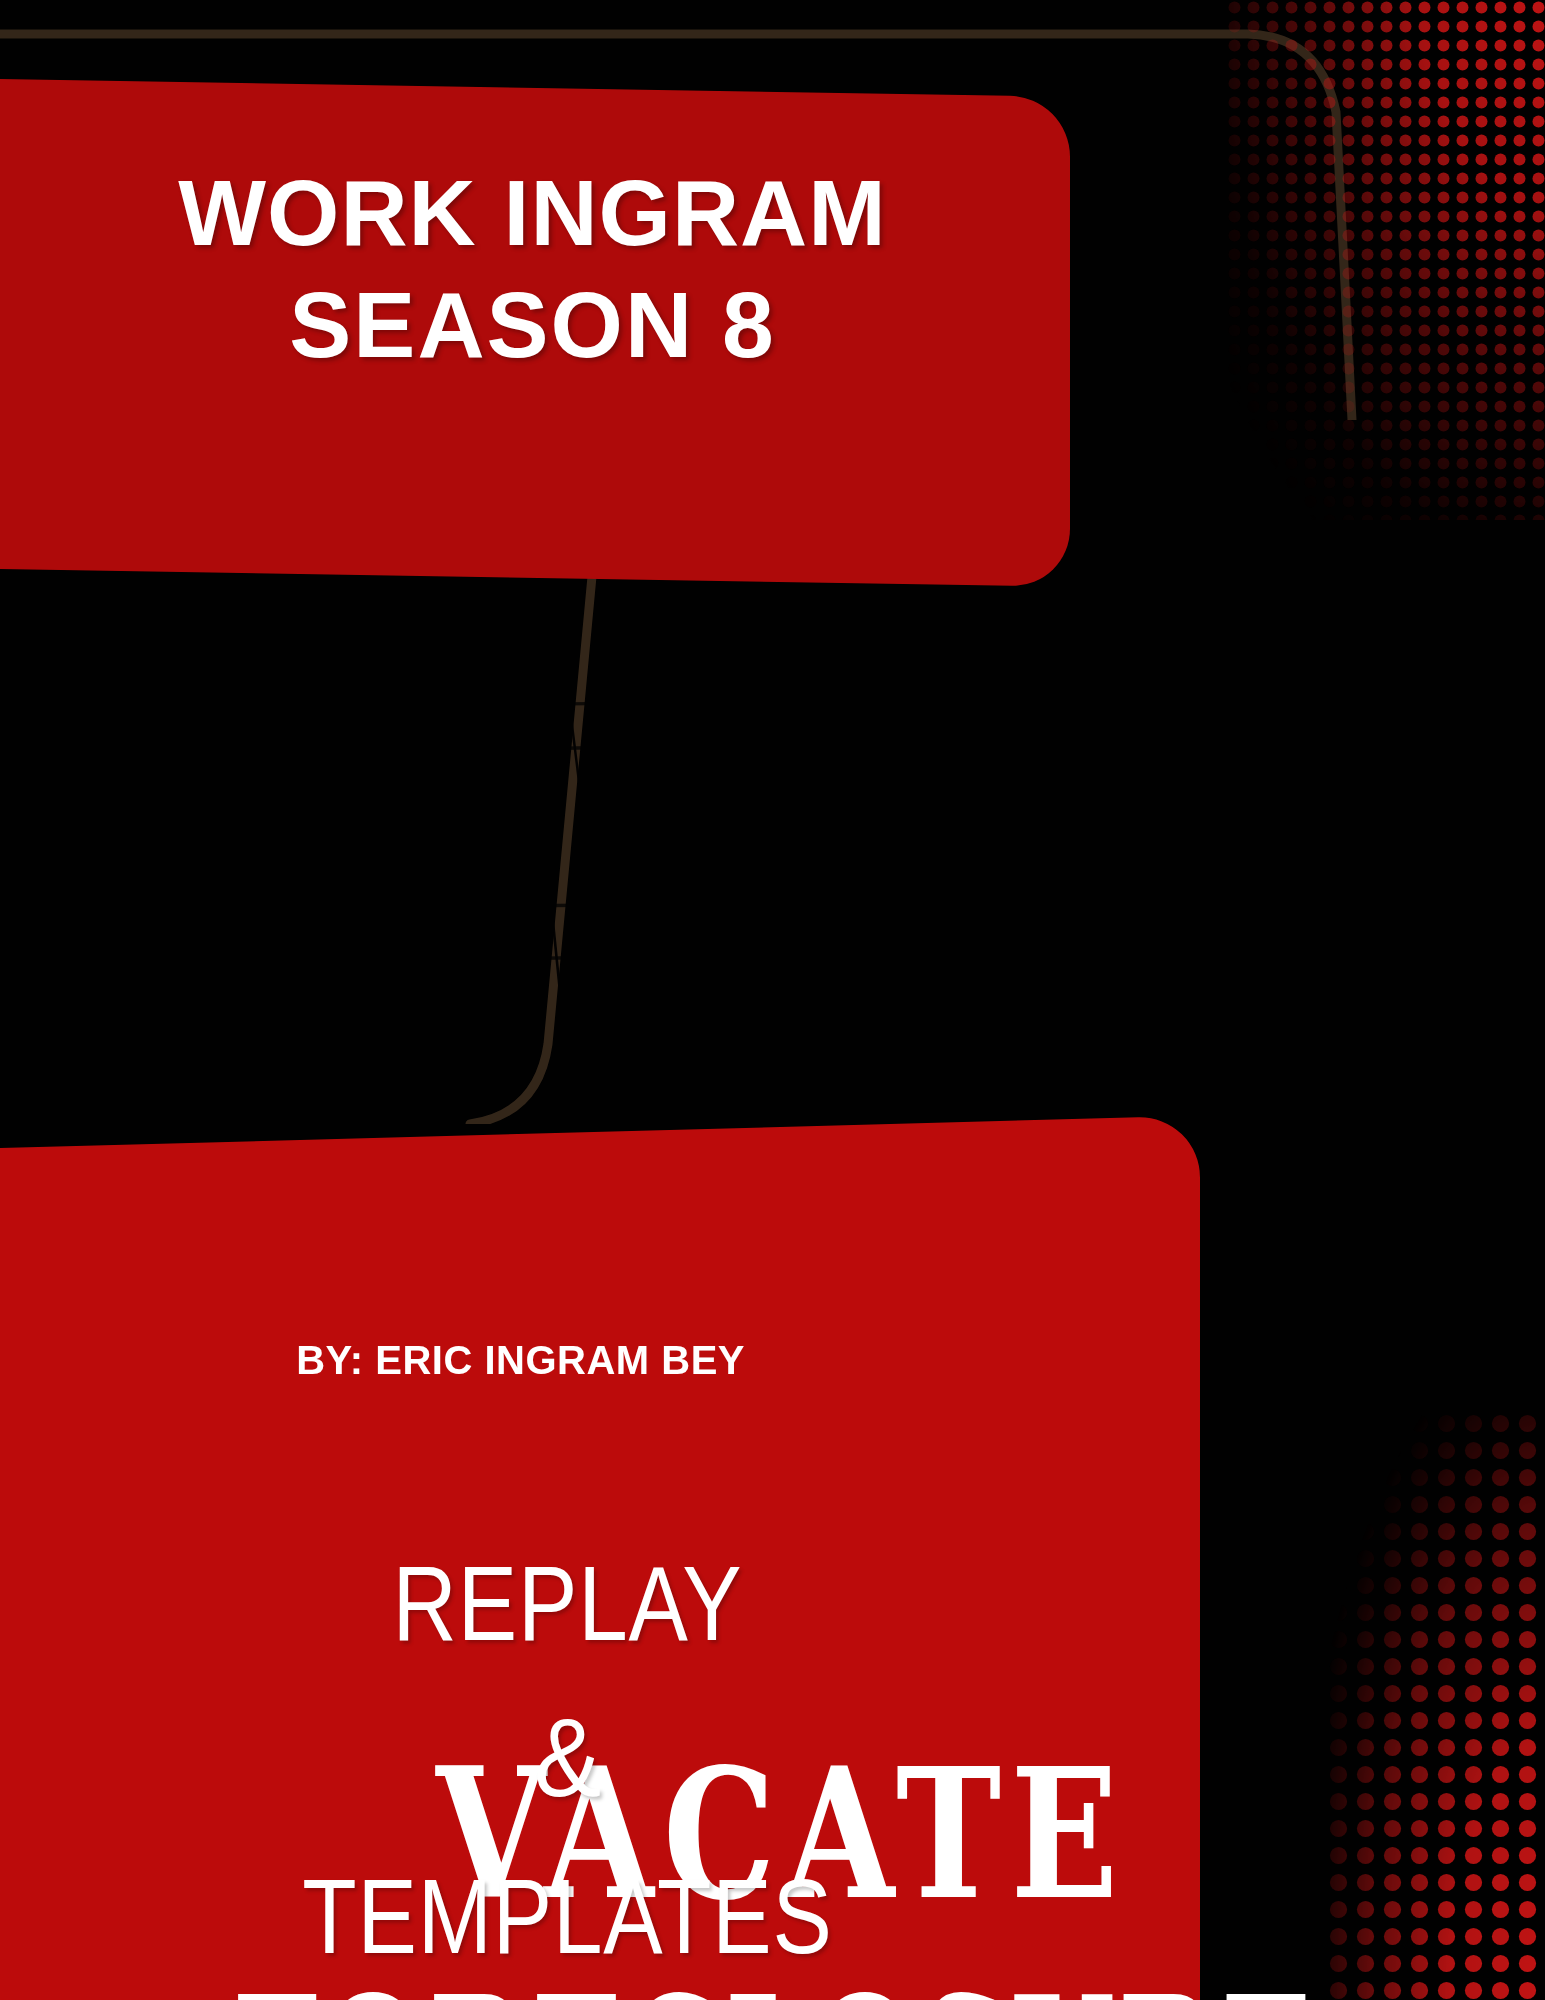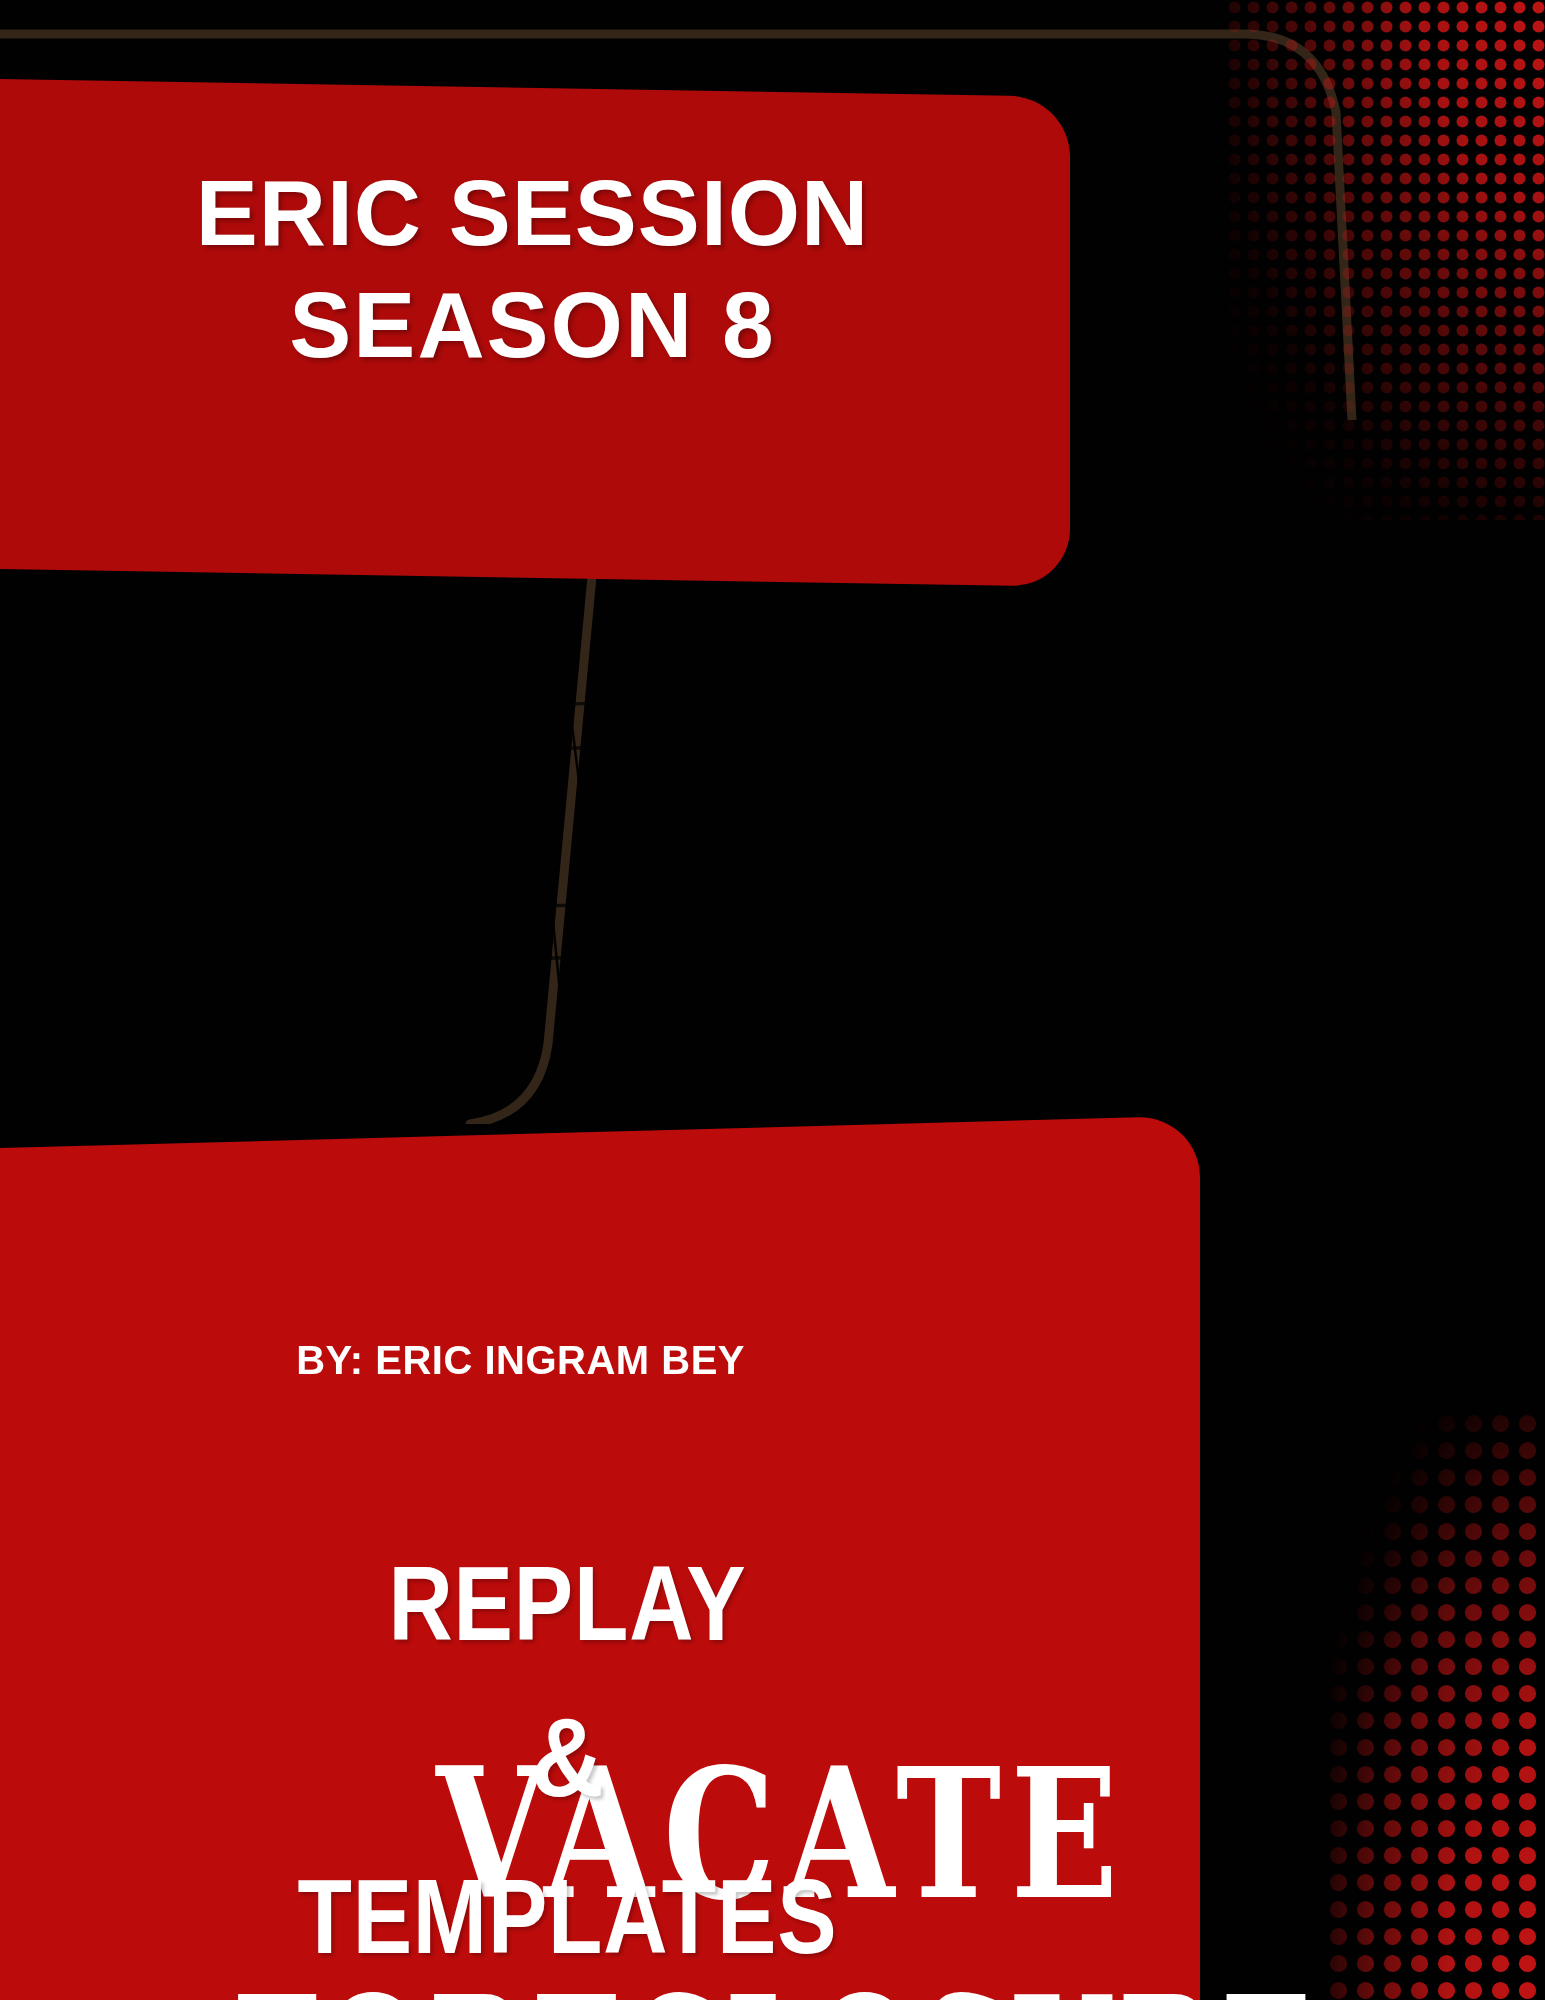--- a/index.html
+++ b/index.html
@@ -156,21 +156,21 @@
     z-index: 2;
   }
   .banner-bottom-text {
     position: absolute;
     bottom: 28px;
     left: 0;
     width: 1135px;
     z-index: 5;
     text-align: center;
     color: #FFFFFF;
-    font-weight: bold;
+    font-weight: normal;
     line-height: 1.06;
     text-shadow: 3px 3px 4px rgba(0,0,0,0.22);
   }
   .bb-line {
     display: block;
     font-size: 106px;
     letter-spacing: 1px;
     transform: scaleX(0.84);
     transform-origin: center;
   }
@@ -235,21 +235,21 @@
 
   
   <svg class="frame-bottom" viewBox="0 0 640 700">
     <path d="M 560 -10 Q 600 26 596 110 L 548 620 Q 538 690 470 700" fill="none" stroke="#332619" stroke-width="9" stroke-linecap="round"></path>
   </svg>
 
   
   <div class="banner-top"></div>
 
   <div class="banner-top-text">
-    <span class="line1">ERIC SESSION</span><br>
+    <span class="line1">WORK INGRAM</span><br>
     <span class="line2">SEASON 8</span>
   </div>
 
   
   <div class="headline">
     <span class="headline-word word-vacate">VACATE</span>
     <span class="headline-word word-foreclosure">FORECLOSURE</span>
   </div>
 
   

